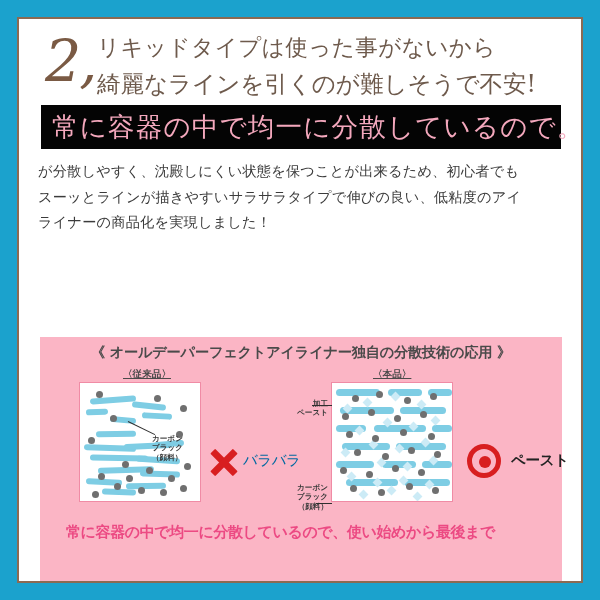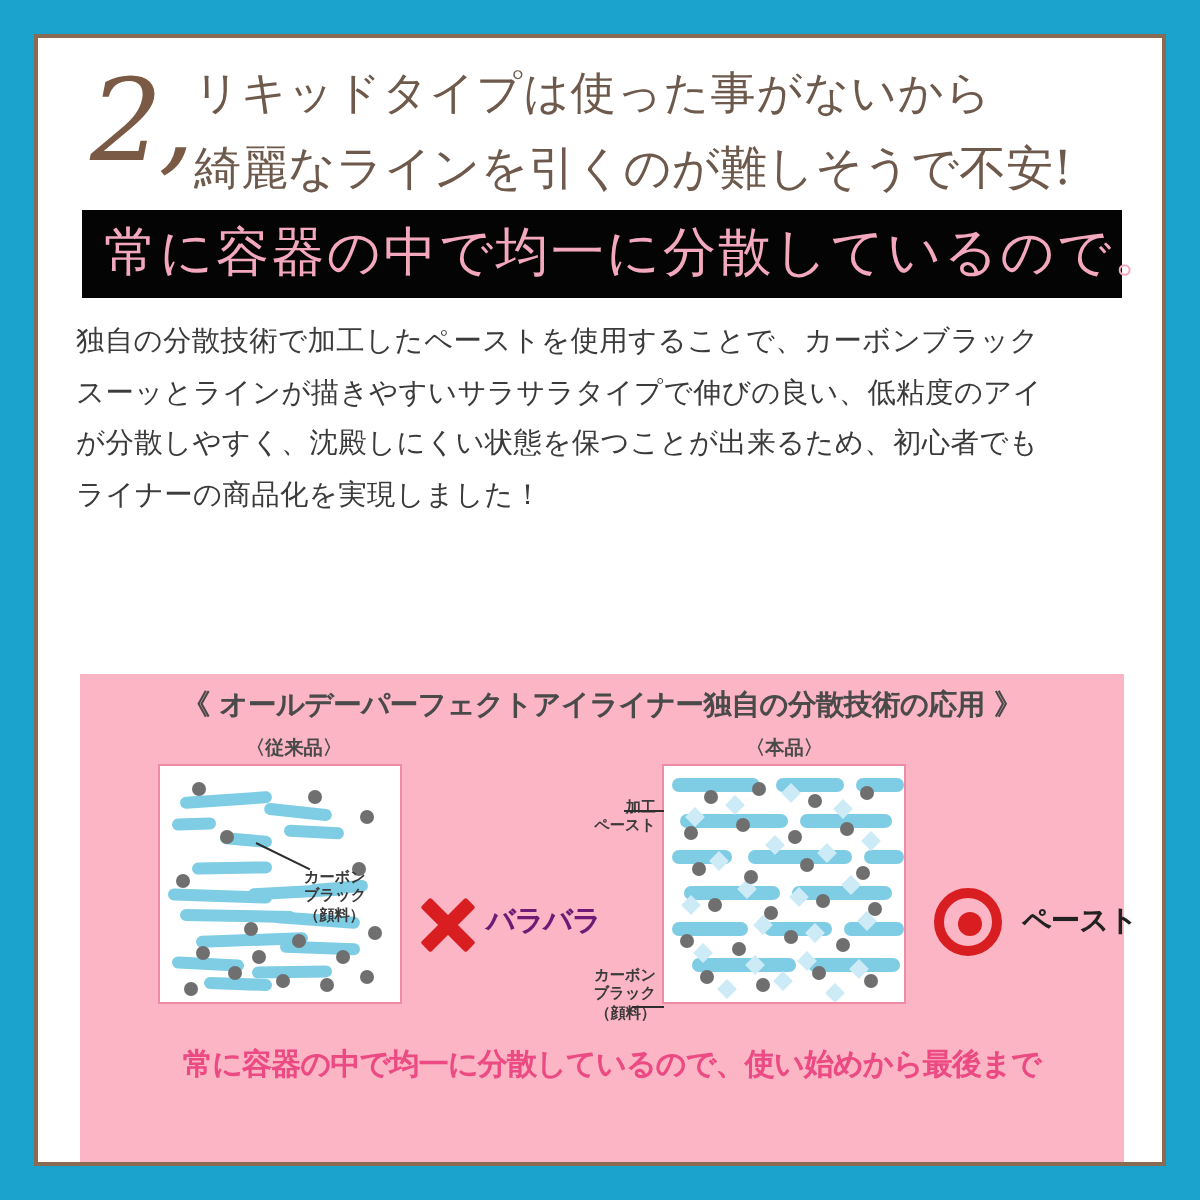--- a/index.html
+++ b/index.html
@@ -105,20 +105,21 @@
     letter-spacing:-0.2px;
     white-space:nowrap;
   }
   .cap{
     position:absolute;
     font-family:"DejaVu Sans","Liberation Sans",sans-serif;
     font-weight:bold;
     font-size:9.6px;
     color:#4a4a4a;
     white-space:nowrap;
+    text-decoration:underline;
   }
   .cap-left{left:83px;top:31px;}
   .cap-right{left:333px;top:31px;}
 
   
   .panel{
     position:absolute;
     background:#ffffff;
     border:1.5px solid #f08ba5;
     box-sizing:border-box;
@@ -154,21 +155,21 @@
   }
   .xmark i{
     position:absolute;left:0;top:13px;width:32px;height:7px;
     background:#d81e20;border-radius:1px;display:block;
   }
   .xmark i:first-child{transform:rotate(45deg);}
   .xmark i:last-child{transform:rotate(-45deg);}
   .xlabel{
     position:absolute;left:203px;top:114px;
     font-family:"DejaVu Sans","Liberation Sans",sans-serif;
-    font-weight:bold;font-size:14.5px;color:#701a75;
+    font-weight:normal;font-size:14.5px;color:#0369a1;
     white-space:nowrap;letter-spacing:-0.5px;
   }
 
   
   .target{
     position:absolute;left:427px;top:107px;
     width:34px;height:34px;border-radius:50%;
     border:5px solid #d81e20;box-sizing:border-box;
   }
   .target b{
@@ -177,21 +178,21 @@
   }
   .tlabel{
     position:absolute;left:471px;top:114px;
     font-family:"DejaVu Sans","Liberation Sans",sans-serif;
     font-weight:bold;font-size:14.5px;color:#222222;
     white-space:nowrap;letter-spacing:-0.3px;
   }
 
   
   .pink-bottom{
-    position:absolute;left:26px;top:181px;width:480px;text-align:center;
+    position:absolute;left:26px;top:181px;width:480px;
   }
   .pink-bottom p{
     margin:0;
     font-family:"DejaVu Sans","Liberation Sans",sans-serif;
     font-weight:bold;
     font-size:15px;
     line-height:29px;
     color:#ec4a83;
     letter-spacing:-0.4px;
     white-space:nowrap;
@@ -209,23 +210,22 @@
         <div class="hl l1">リキッドタイプは使った事がないから</div>
         <div class="hl l2">綺麗なラインを引くのが難しそうで不安!</div>
       </div>
     </div>
 
     <div class="banner">
       <span>常に容器の中で均一に分散しているので。</span>
     </div>
 
     <div class="body-copy">
-      <p>独自の分散技術で加工したペーストを使用することで、カーボンブラック</p>
+      <p>が分散しやすく、沈殿しにくい状態を保つことが出来るため、初心者でも</p>
       <p>スーッとラインが描きやすいサラサラタイプで伸びの良い、低粘度のアイ</p>
-      <p>が分散しやすく、沈殿しにくい状態を保つことが出来るため、初心者でも</p>
       <p>ライナーの商品化を実現しました！</p>
     </div>
 
     <div class="pinkbox">
 
       <div class="pink-title">《 オールデーパーフェクトアイライナー独自の分散技術の応用 》</div>
 
       <div class="cap cap-left">〈従来品〉</div>
       <div class="cap cap-right">〈本品〉</div>
 

